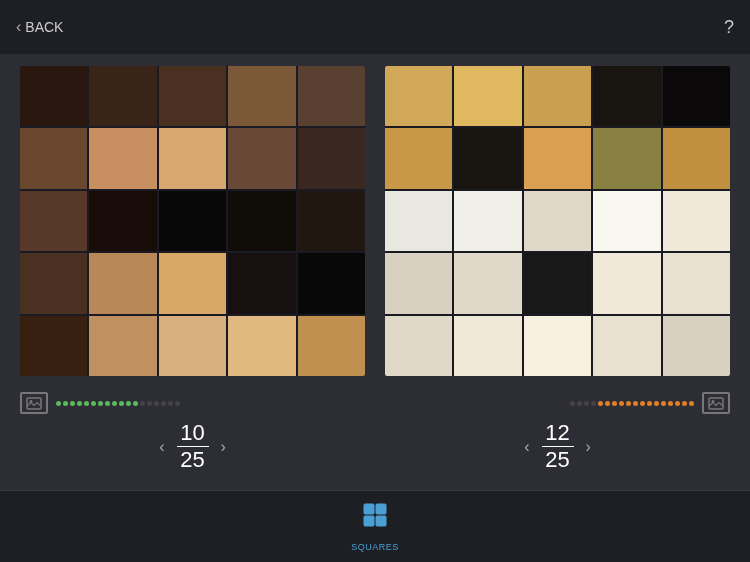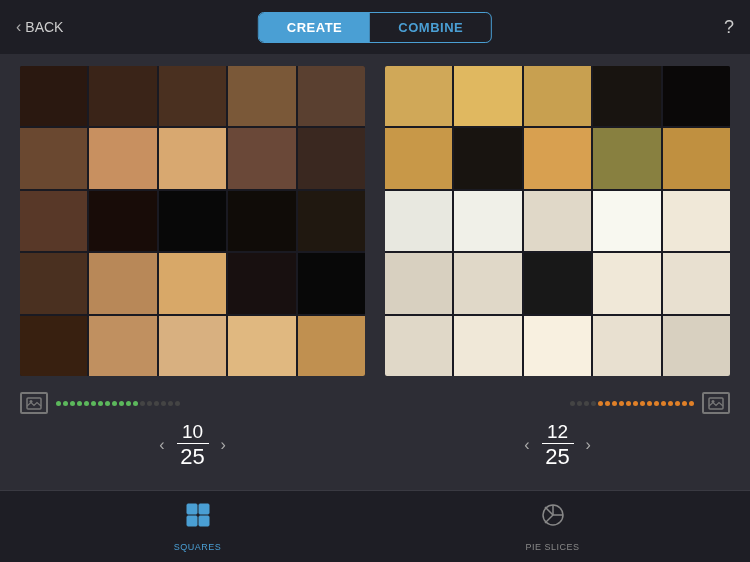--- a/index.html
+++ b/index.html
@@ -131,21 +131,21 @@
     }
 
     .num-display {
       display: flex;
       flex-direction: column;
       align-items: center;
       min-width: 40px;
     }
 
     .num-top {
-      font-size: 19px;
+      font-size: 22px;
       font-weight: 300;
       color: #fff;
       line-height: 1;
     }
 
     .num-divider {
       width: 32px;
       height: 1px;
       background: #fff;
       margin: 2px 0;
@@ -212,24 +212,20 @@
   </style>
 </head>
 <body>
 
 <div class="header">
   <div class="back-btn">
     <span class="back-arrow">‹</span>
     <span>BACK</span>
   </div>
 
-  <div class="tab-group">
-    <div class="tab-btn active">CREATE</div>
-    <div class="tab-btn inactive">COMBINE</div>
-  </div>
 
   <div class="help-btn">?</div>
 </div>
 
 <div class="main">
 
   <div class="image-panel">
     <div class="image-grid-wrapper">
       <div style="width:100%;height:100%;background:#1a1a22;display:grid;grid-template-columns:repeat(5,1fr);grid-template-rows:repeat(5,1fr);gap:2px;">
 
@@ -402,28 +398,16 @@
         <rect x="14" y="2" width="10" height="10" rx="1" fill="#4a9fd4"></rect>
         <rect x="2" y="14" width="10" height="10" rx="1" fill="#4a9fd4"></rect>
         <rect x="14" y="14" width="10" height="10" rx="1" fill="#4a9fd4"></rect>
       </svg>
     </div>
     <span class="tool-label">SQUARES</span>
   </div>
 
 
 
-  <div class="tool-item">
-    <div class="tool-icon">
-      <svg width="26" height="26" viewBox="0 0 26 26" fill="none" xmlns="http://www.w3.org/2000/svg">
-        <circle cx="13" cy="13" r="10" stroke="#888" stroke-width="1.5"></circle>
-        <line x1="13" y1="3" x2="13" y2="13" stroke="#888" stroke-width="1.5"></line>
-        <line x1="13" y1="13" x2="23" y2="13" stroke="#888" stroke-width="1.5"></line>
-        <line x1="13" y1="13" x2="5" y2="5" stroke="#888" stroke-width="1.5"></line>
-        <line x1="13" y1="13" x2="5" y2="21" stroke="#888" stroke-width="1.5"></line>
-      </svg>
-    </div>
-    <span class="tool-label">PIE SLICES</span>
-  </div>
 
 
 
 </div>
 
 </body></html>

